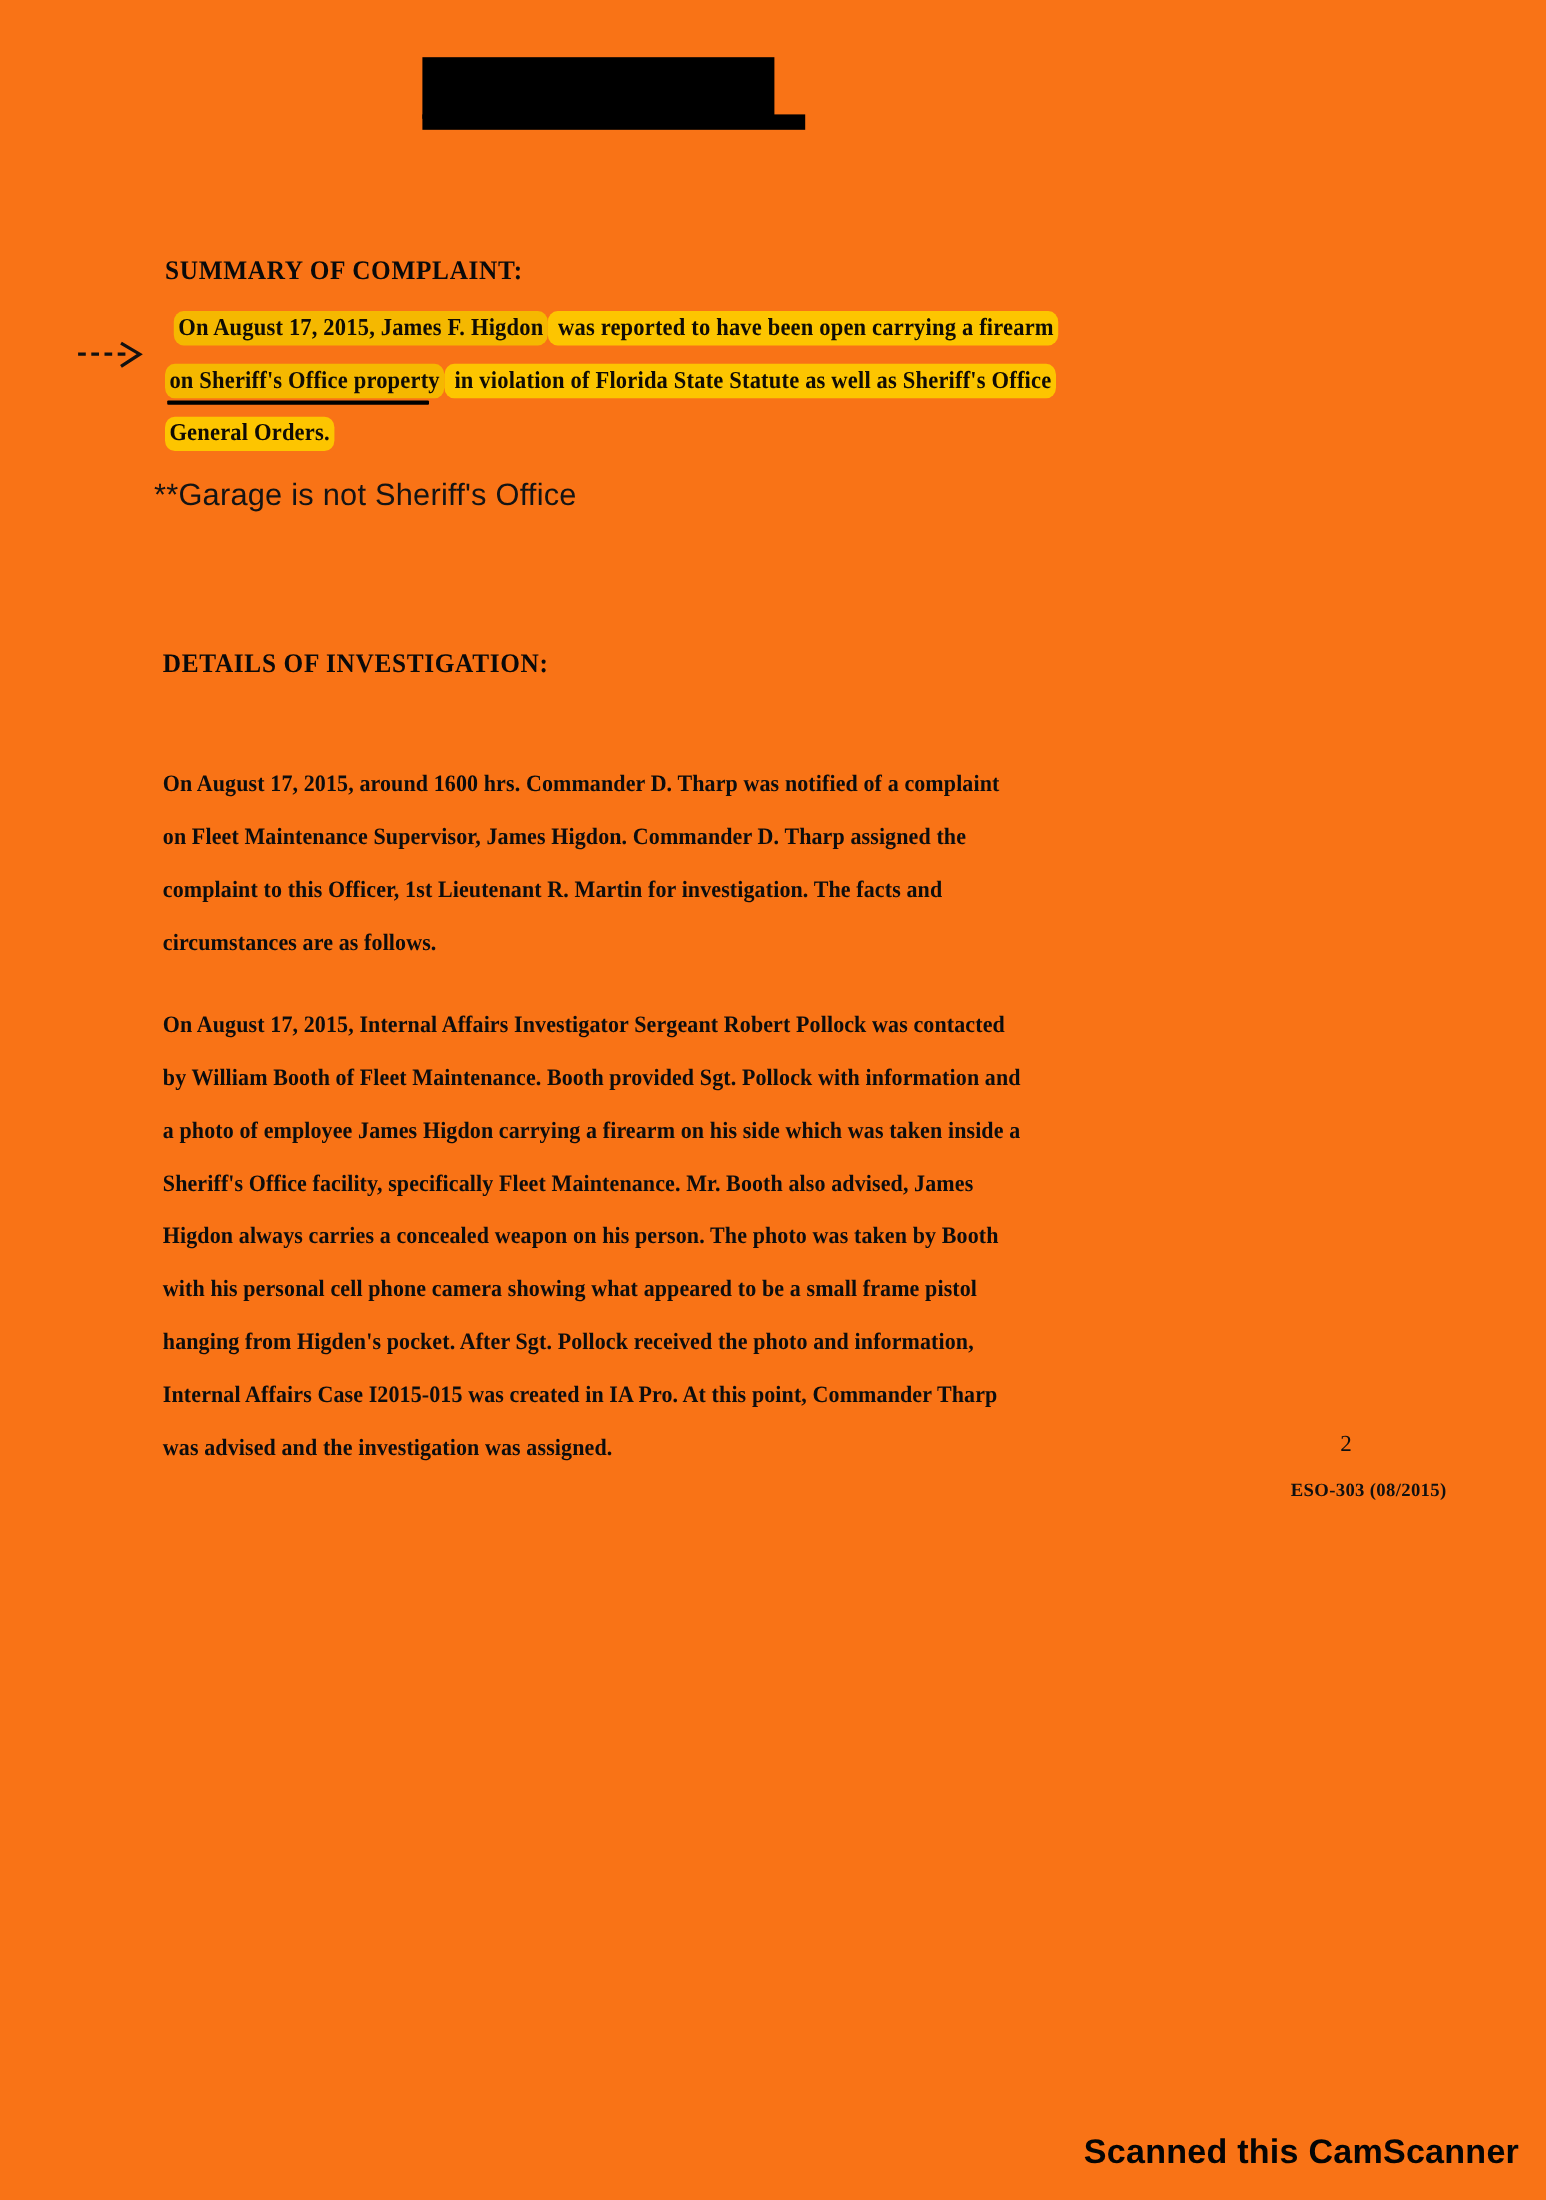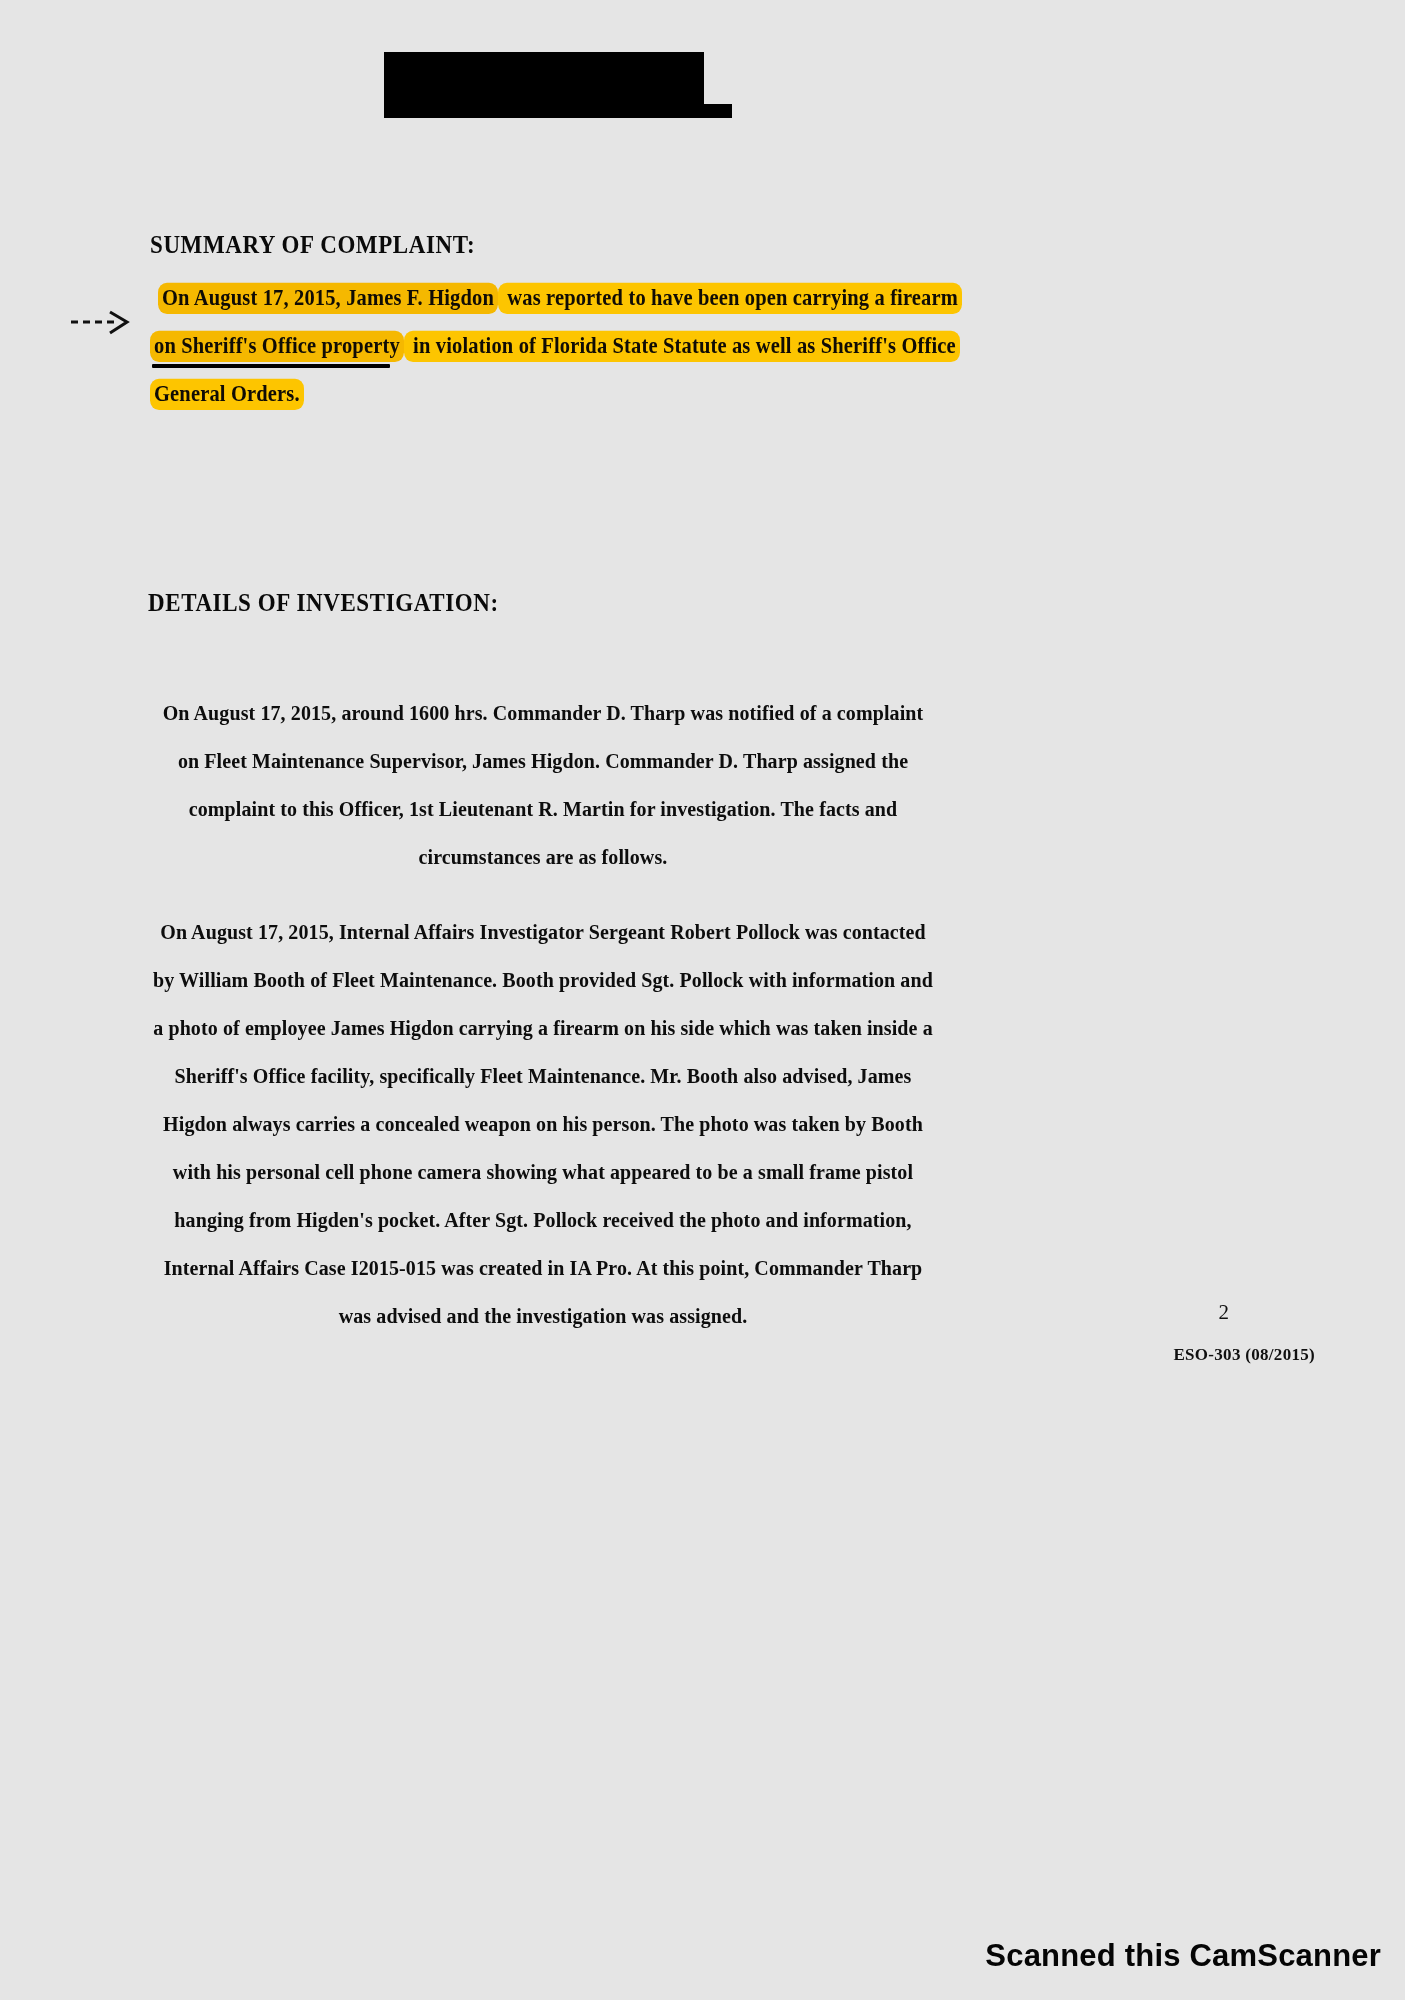--- a/index.html
+++ b/index.html
@@ -5,25 +5,24 @@
 <style>
   html, body {
     margin: 0;
     padding: 0;
     background: #ffffff;
   }
   .page {
     position: relative;
     width: 1405px;
     height: 2000px;
-    background: #e5e5e5;
+    background: #f97316;
     margin: 0 auto;
     overflow: hidden;
     font-family: "Liberation Serif", serif;
-    text-align: center;
   }
 
   
   .redaction {
     position: absolute;
     background: #000000;
   }
   .redaction-main {
     left: 384px;
     top: 52px;
@@ -193,20 +192,21 @@
 
   <div class="hl-line" id="sum-line-3">
     <span class="mark">General Orders.</span>
   </div>
 
   <svg class="arrow-annotation" viewBox="0 0 62 30">
     <line x1="1" y1="15" x2="46" y2="15" stroke="#111111" stroke-width="3" stroke-dasharray="7 5" stroke-linecap="butt"></line>
     <polyline points="40,5 57,15 40,26" fill="none" stroke="#111111" stroke-width="3" stroke-linejoin="miter"></polyline>
   </svg>
 
+  <div class="overlay-note">**Garage is not Sheriff's Office</div>
 
   <div class="heading" id="details-heading">DETAILS OF INVESTIGATION:</div>
 
   <div class="body-block" id="para-1">
     <div class="body-line">On August 17, 2015, around 1600 hrs. Commander D. Tharp was notified of a complaint</div>
     <div class="body-line">on Fleet Maintenance Supervisor, James Higdon. Commander D. Tharp assigned the</div>
     <div class="body-line">complaint to this Officer, 1st Lieutenant R. Martin for investigation. The facts and</div>
     <div class="body-line">circumstances are as follows.</div>
   </div>
 

